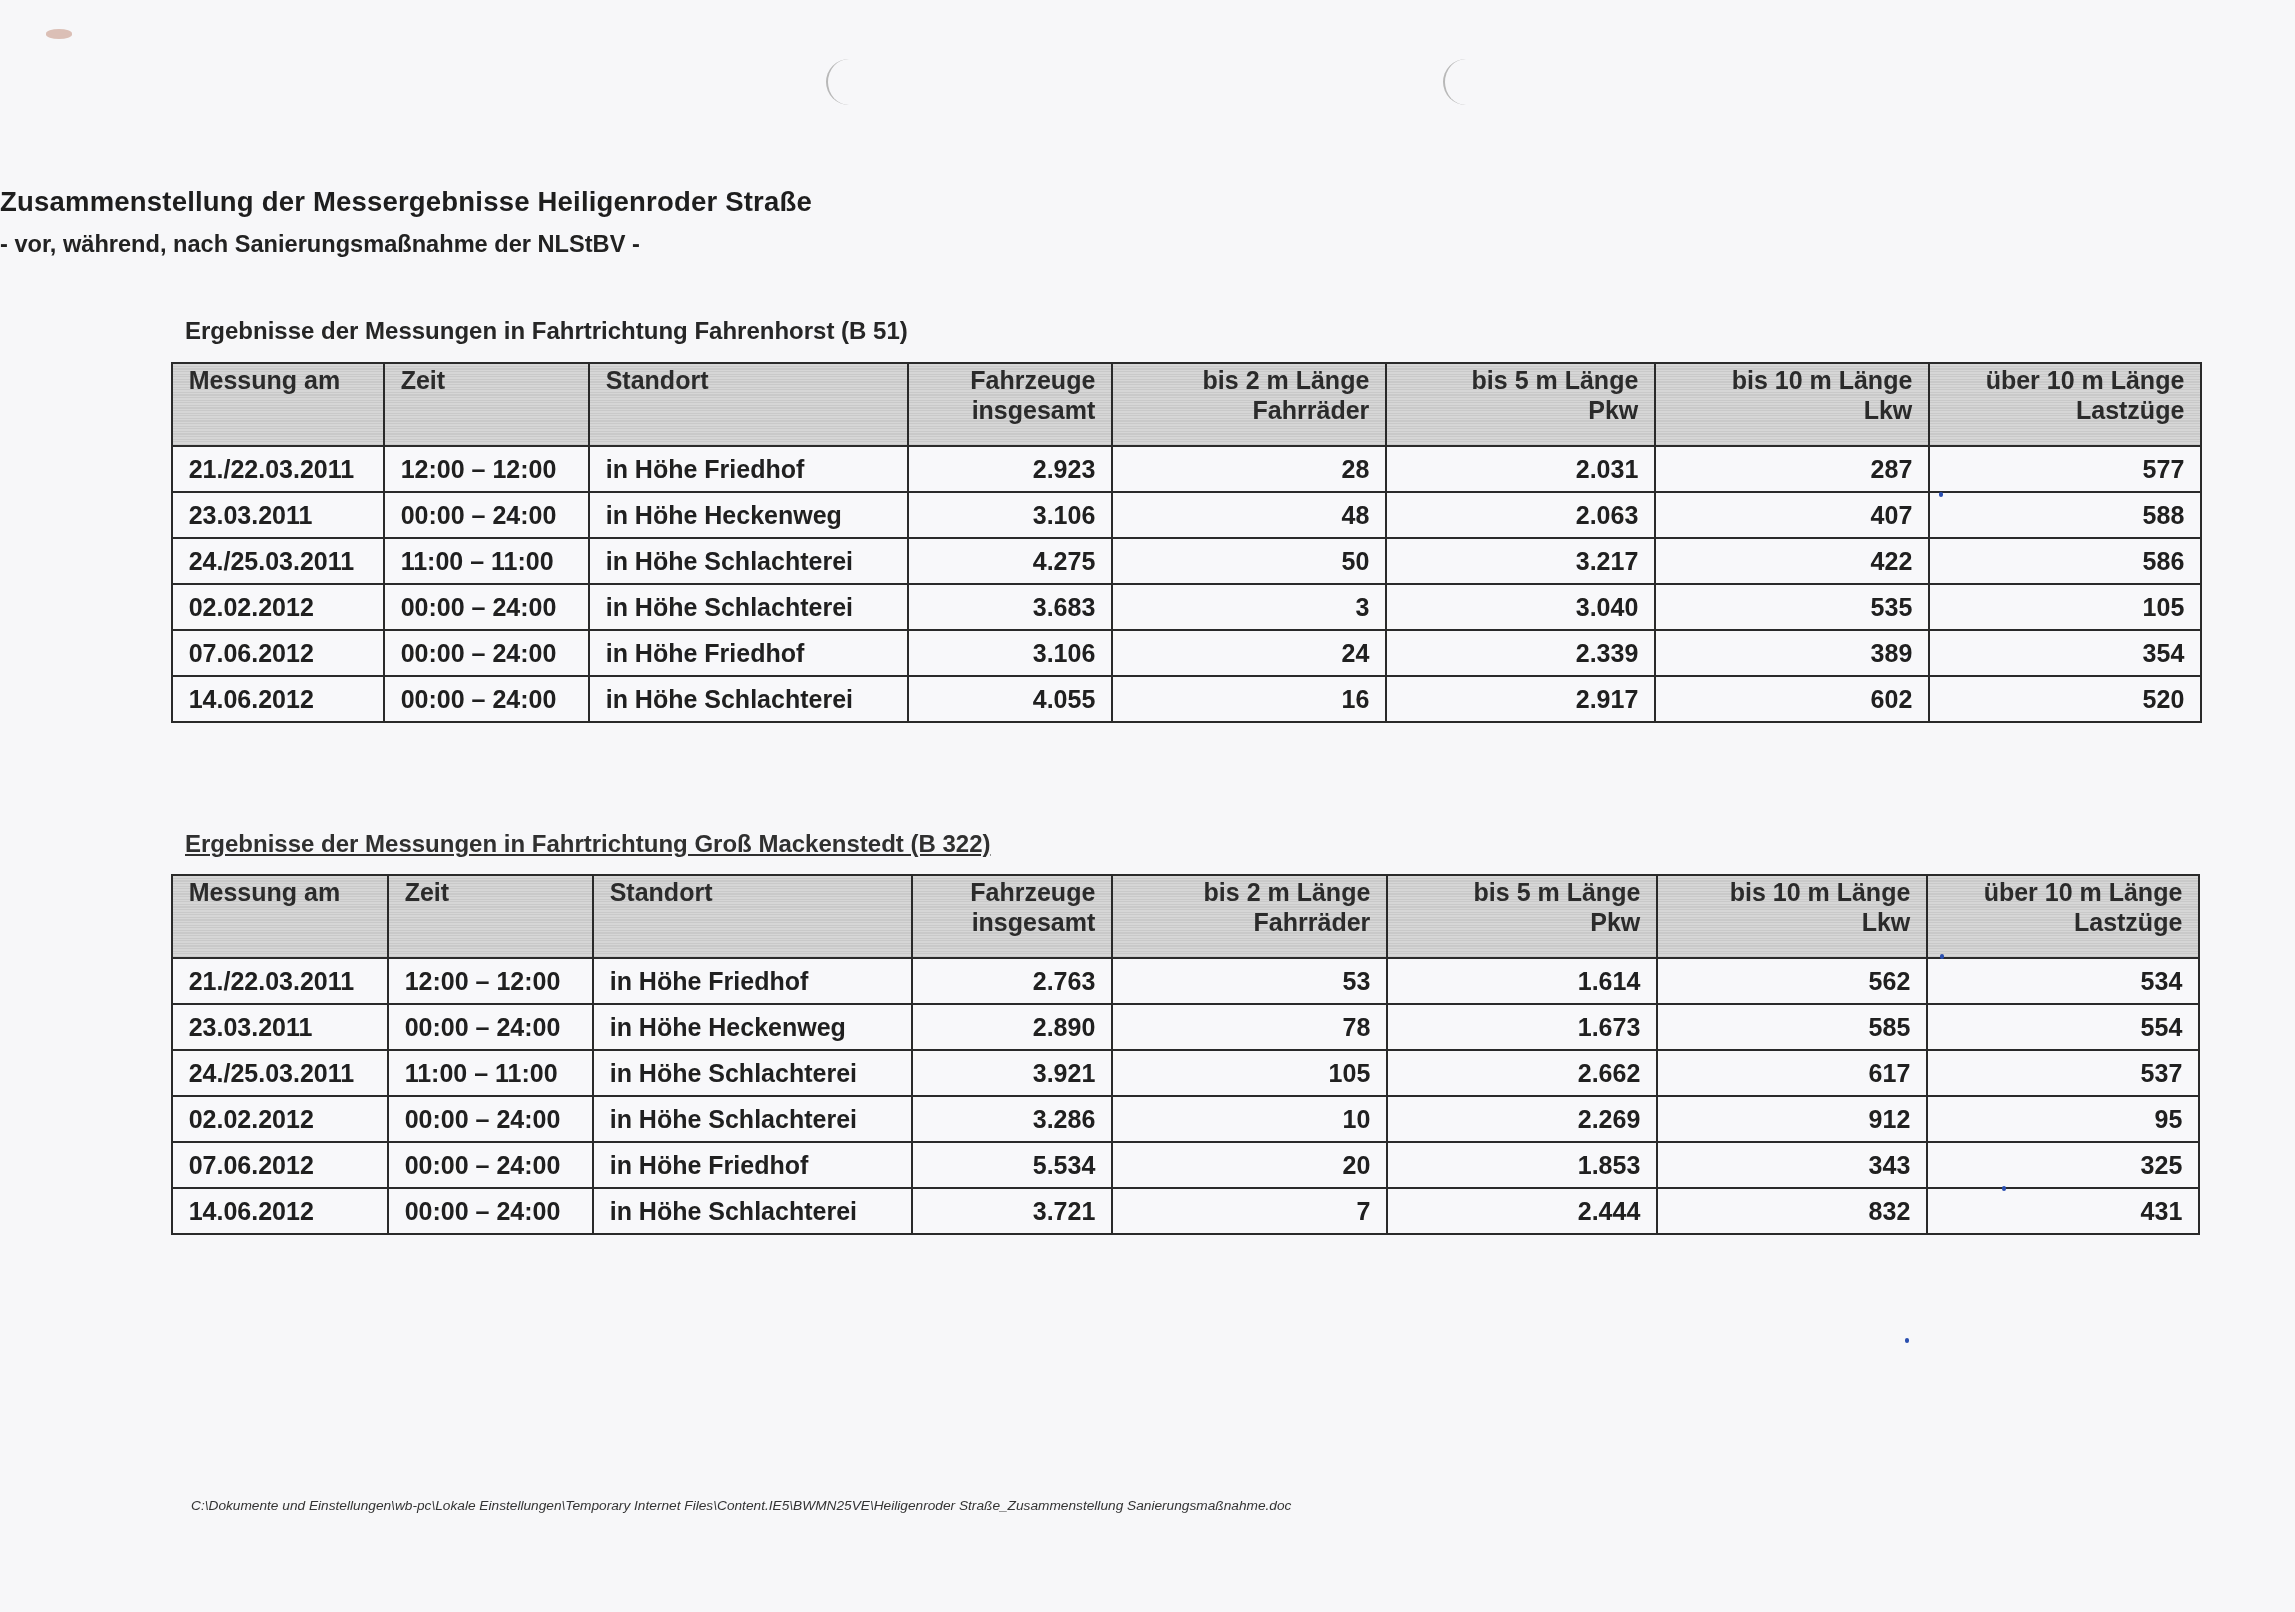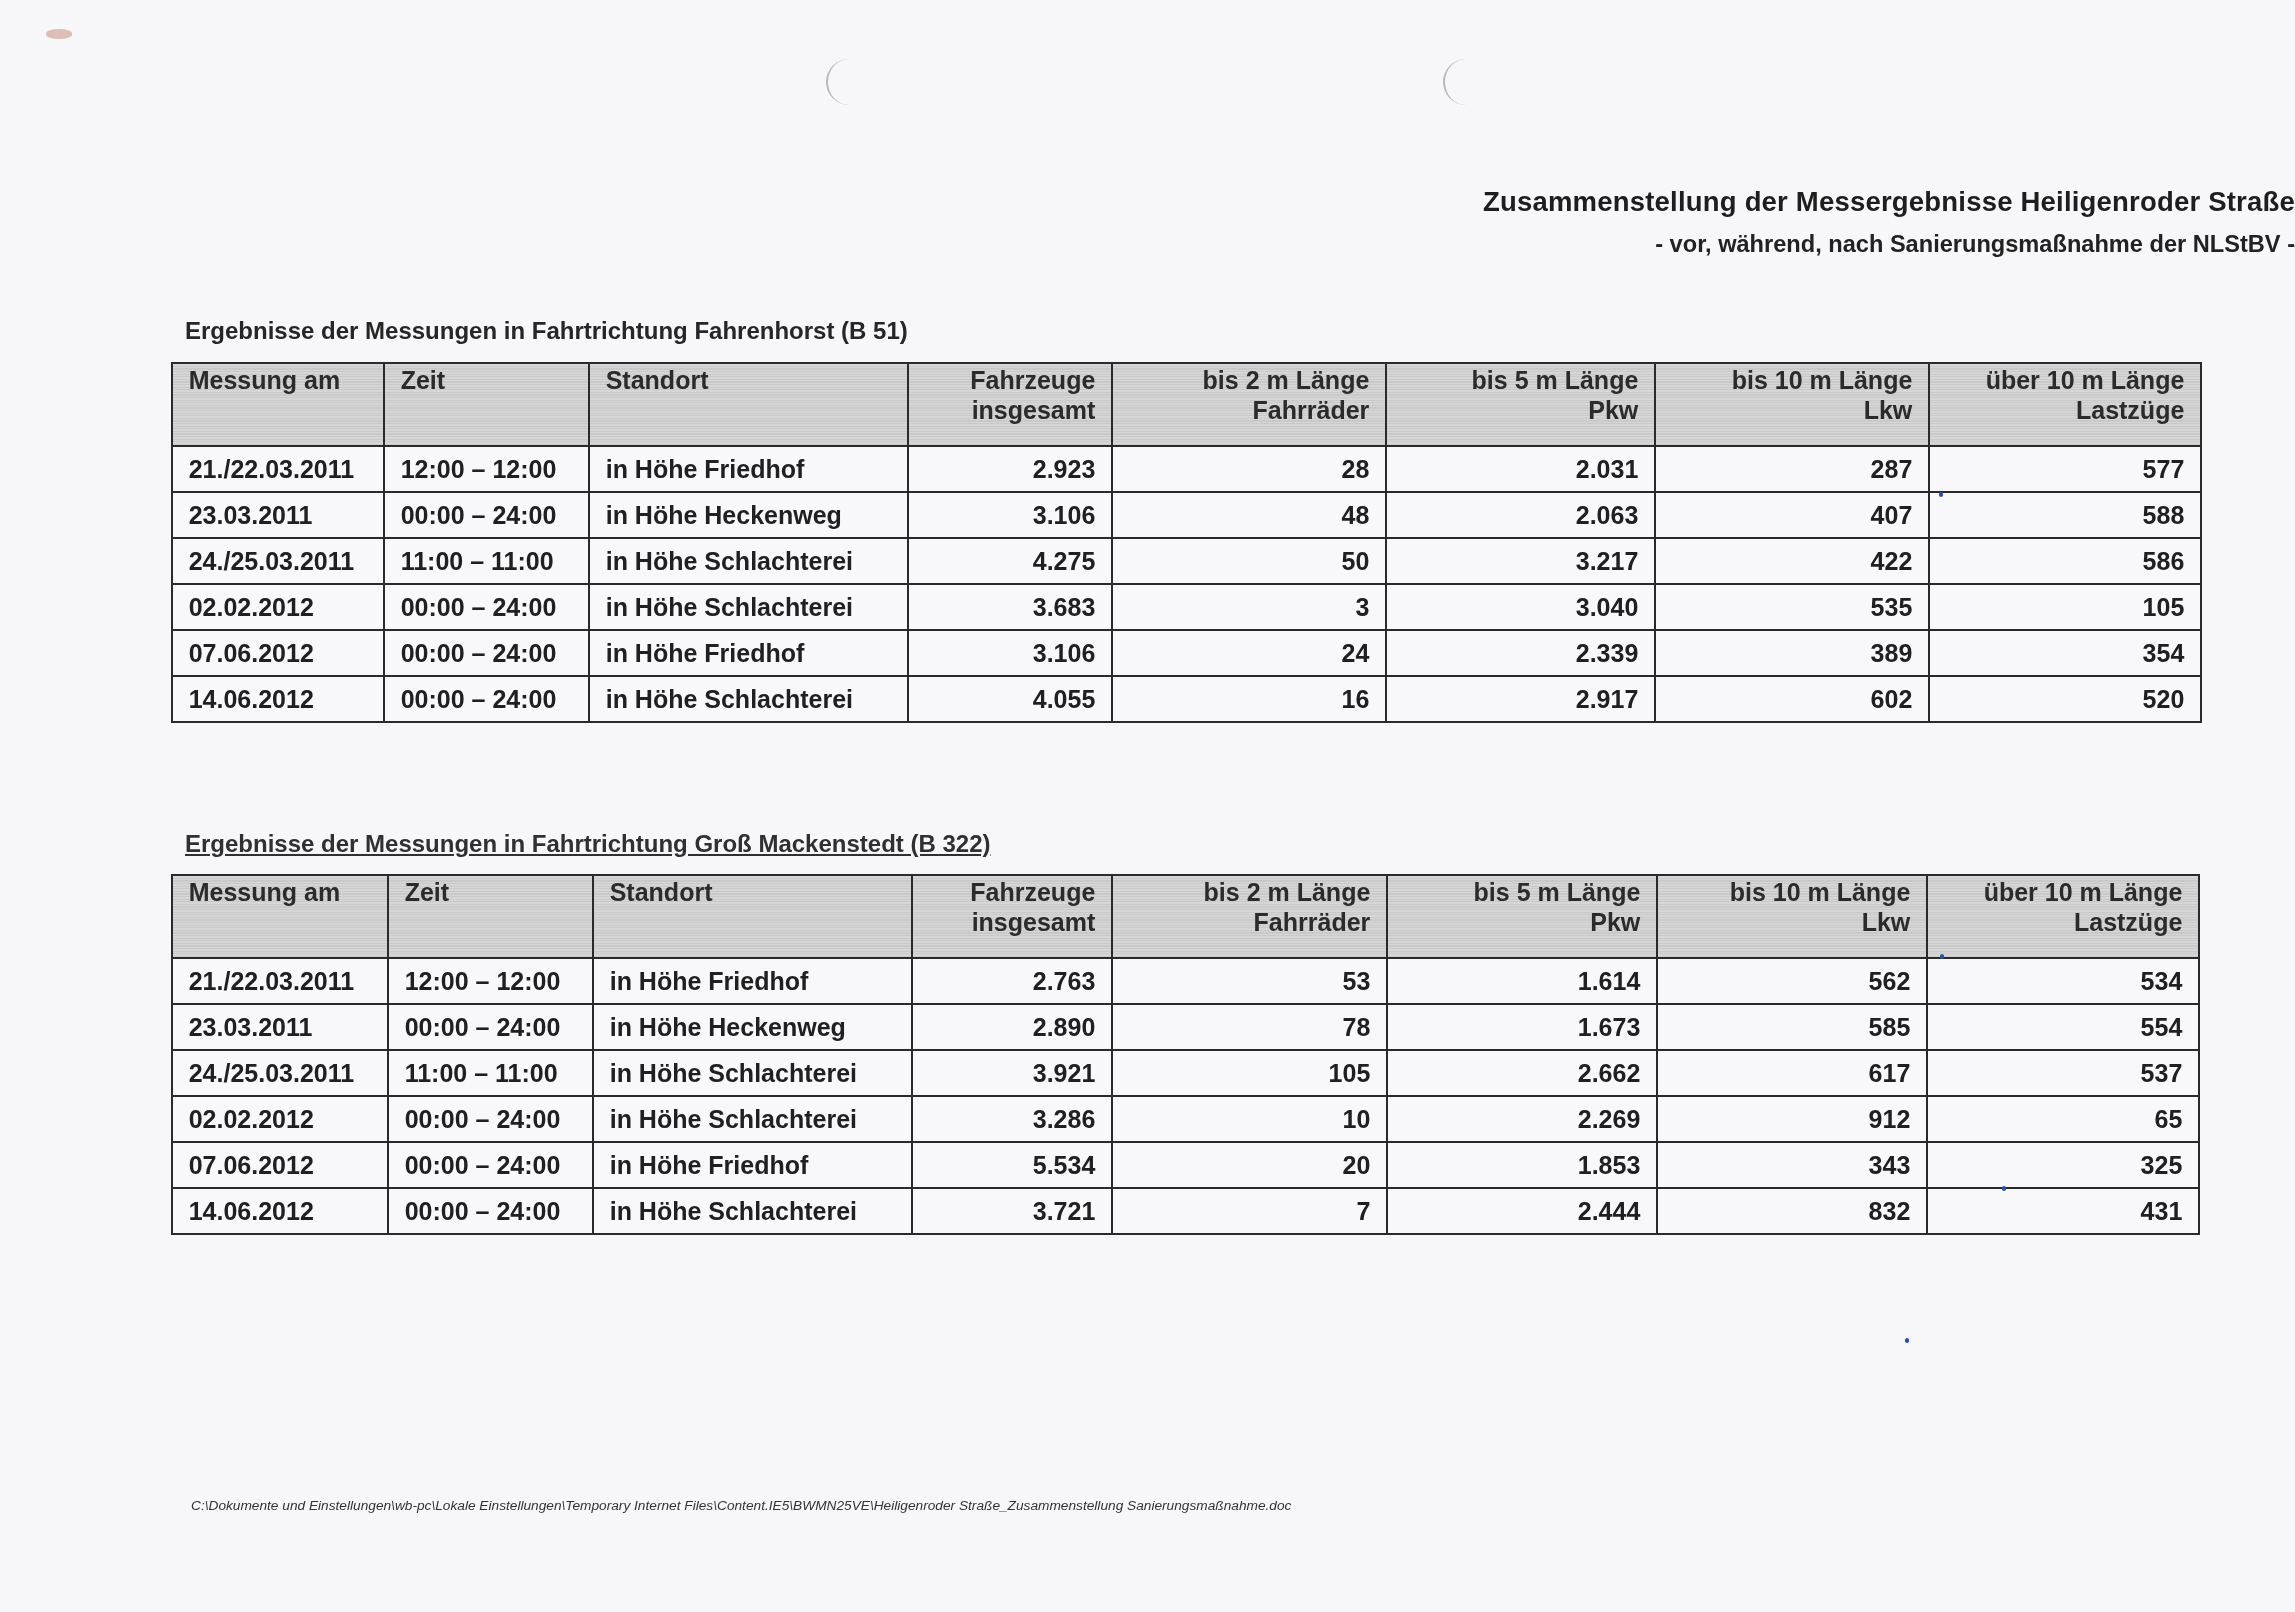--- a/index.html
+++ b/index.html
@@ -4,21 +4,21 @@
 <style>
   html, body { margin: 0; padding: 0; }
   body {
     width: 2295px; height: 1612px; position: relative; overflow: hidden;
     background: #f7f7f9;
     font-family: "Liberation Sans", sans-serif; color: #1c1c1c;
   }
   .punch { position: absolute; width: 26px; height: 46px; border-left: 2px solid #b8b8b8; border-radius: 26px 0 0 26px; }
   .punch.p1 { left: 826px; top: 59px; }
   .punch.p2 { left: 1443px; top: 59px; }
-  .title-block { position: absolute; left: 0; right: 0; top: 186px; text-align: right; padding-left: 12px; }
+  .title-block { position: absolute; left: 0; right: 0; top: 186px; text-align: left; }
   .title { font-size: 27.5px; font-weight: bold; color: #1e1e1e; letter-spacing: 0.2px; }
   .subtitle { font-size: 23.6px; font-weight: bold; margin-top: 13px; color: #222; }
   .section-heading { position: absolute; left: 185px; font-size: 24px; font-weight: bold; color: #262626; }
   .sh1 { top: 317px; }
   .sh2 { top: 830px; color: #303030; text-decoration: underline; }
   table.data { position: absolute; left: 171px; width: 2029px; border-collapse: collapse; table-layout: fixed; }
   table.t1 { top: 362px; }
   table.t2 { top: 874px; }
   table.data th, table.data td { border: 2px solid #2a2a2a; font-size: 25px; font-weight: bold; padding: 0 15.7px; }
   table.data th {
@@ -238,21 +238,21 @@
         <td class="num">537</td>
       </tr>
       <tr>
         <td class="txt">02.02.2012</td>
         <td class="txt">00:00 – 24:00</td>
         <td class="txt">in Höhe Schlachterei</td>
         <td class="num">3.286</td>
         <td class="num">10</td>
         <td class="num">2.269</td>
         <td class="num">912</td>
-        <td class="num">65</td>
+        <td class="num">95</td>
       </tr>
       <tr>
         <td class="txt">07.06.2012</td>
         <td class="txt">00:00 – 24:00</td>
         <td class="txt">in Höhe Friedhof</td>
         <td class="num">5.534</td>
         <td class="num">20</td>
         <td class="num">1.853</td>
         <td class="num">343</td>
         <td class="num">325</td>

